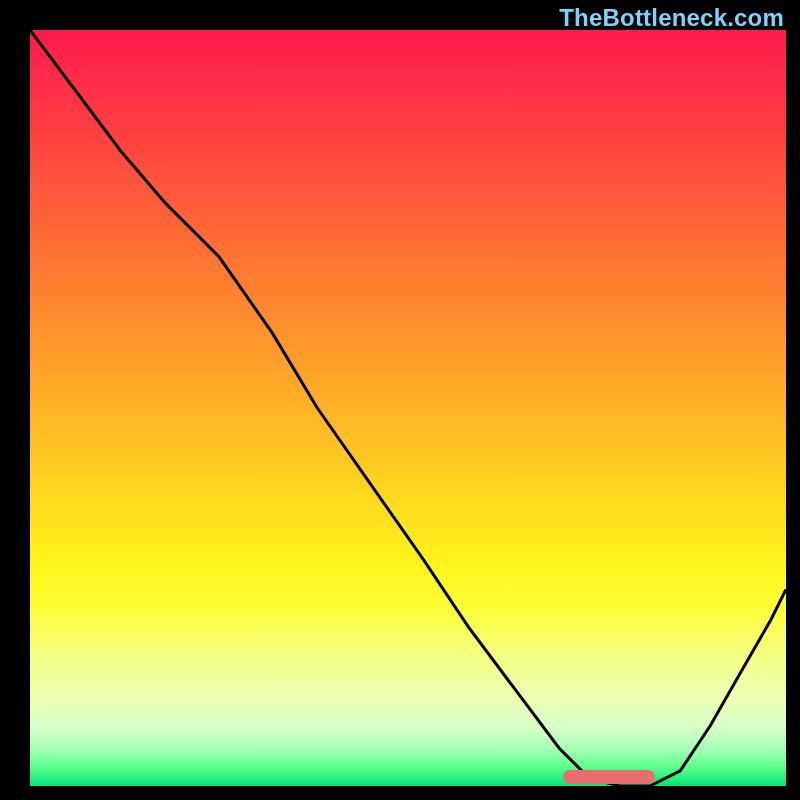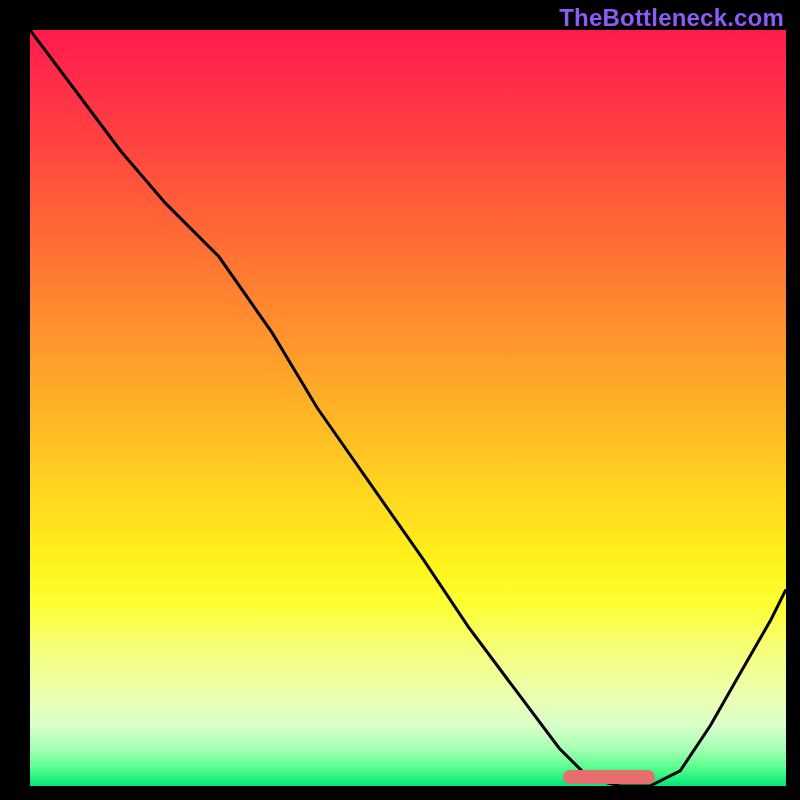--- a/index.html
+++ b/index.html
@@ -10,21 +10,21 @@
     height: 800px;
     background: #000;
   }
   .watermark {
     position: absolute;
     top: 4px;
     right: 16px;
     font-family: Arial, Helvetica, sans-serif;
     font-size: 24px;
     font-weight: 600;
-    color: #8b5cf6;
+    color: #7dd3fc;
     letter-spacing: 0.2px;
     z-index: 5;
   }
   .plot-area {
     position: absolute;
     left: 30px;
     top: 30px;
     width: 756px;
     height: 756px;
     overflow: hidden;

